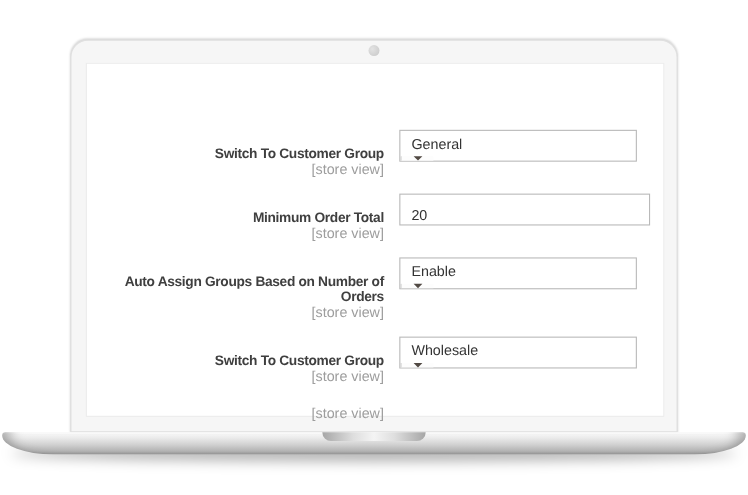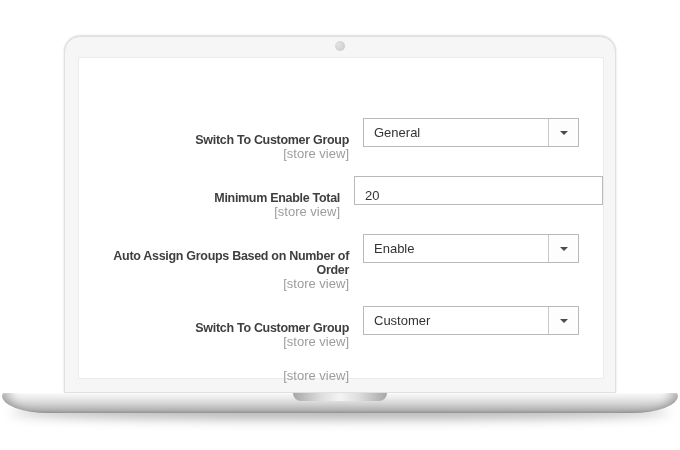--- a/index.html
+++ b/index.html
@@ -36,29 +36,29 @@
   
   .form{position:absolute;left:0;top:60px;width:100%;}
   .row{display:flex;align-items:flex-start;margin-bottom:16px;}
   .label-col{width:284px;box-sizing:border-box;padding:5px 14px 0 0;text-align:right;}
   .field-label{display:block;font-size:12.5px;font-weight:bold;color:#3f3f3f;
     letter-spacing:-0.3px;line-height:14px;margin-top:10px;}
   .field-scope{display:block;font-size:13px;color:#9d9d9d;line-height:12px;margin-top:1px;}
   .control-col{flex:0 0 auto;}
 
   .select{width:216px;height:29px;border:1px solid #b9b9b9;background:#fff;
-    display:flex;align-items:stretch;box-sizing:border-box;cursor:pointer;}
+    display:flex;align-items:stretch;box-sizing:border-box;cursor:pointer;flex-direction:column;}
   .select-value{flex:1;display:flex;align-items:center;padding-left:10px;
     font-size:13px;color:#333333;overflow:hidden;white-space:nowrap;}
   .select-arrow{width:29px;border-left:1px solid #c9c9c9;display:flex;
     align-items:center;justify-content:center;background:#fdfdfd;}
   .caret{width:0;height:0;border-left:4px solid transparent;border-right:4px solid transparent;
     border-top:4px solid #514943;}
 
-  .text-input{width:249px;height:29px;border:1px solid #b9b9b9;box-sizing:border-box;
+  .text-input{width:228px;height:29px;border:1px solid #b9b9b9;box-sizing:border-box;
     padding:10px 8px 0 10px;font-size:13px;color:#333333;background:#fff;
     font-family:"Liberation Sans","DejaVu Sans",sans-serif;outline:none;}
 </style>
 </head>
 <body>
 
 <div class="stage">
 
   <div class="ground-shadow"></div>
 
@@ -78,51 +78,51 @@
               <span class="select-value">General</span>
               <span class="select-arrow">
                   <i class="caret"></i>
                 </span>
             </div>
           </div>
         </div>
 
         <div class="row">
           <div class="label-col">
-            <span class="field-label">Minimum Enable Total</span>
+            <span class="field-label">Minimum Order Total</span>
             <span class="field-scope">[store view]</span>
           </div>
           <div class="control-col">
             <input class="text-input" type="text" value="20" style="">
           </div>
         </div>
 
         <div class="row">
           <div class="label-col">
-            <span class="field-label">Auto Assign Groups Based on Number of Order</span>
+            <span class="field-label">Auto Assign Groups Based on Number of Orders</span>
             <span class="field-scope">[store view]</span>
           </div>
           <div class="control-col">
             <div class="select">
               <span class="select-value">Enable</span>
               <span class="select-arrow">
                   <i class="caret"></i>
                 </span>
             </div>
           </div>
         </div>
 
         <div class="row">
           <div class="label-col">
             <span class="field-label">Switch To Customer Group</span>
             <span class="field-scope">[store view]</span>
           </div>
           <div class="control-col">
             <div class="select">
-              <span class="select-value">Customer</span>
+              <span class="select-value">Wholesale</span>
               <span class="select-arrow">
                   <i class="caret"></i>
                 </span>
             </div>
           </div>
         </div>
 
         <div class="row">
           <div class="label-col">
             <span class="field-scope">[store view]</span>

